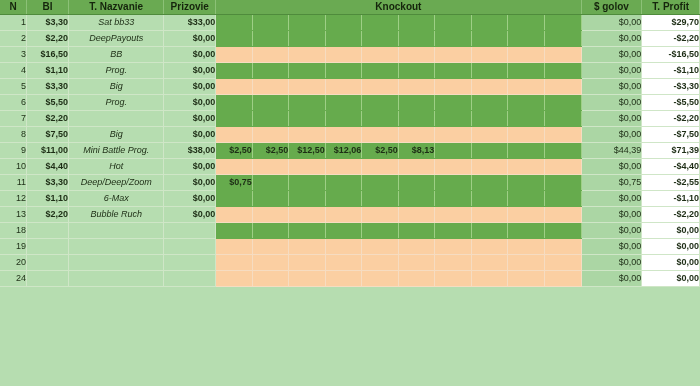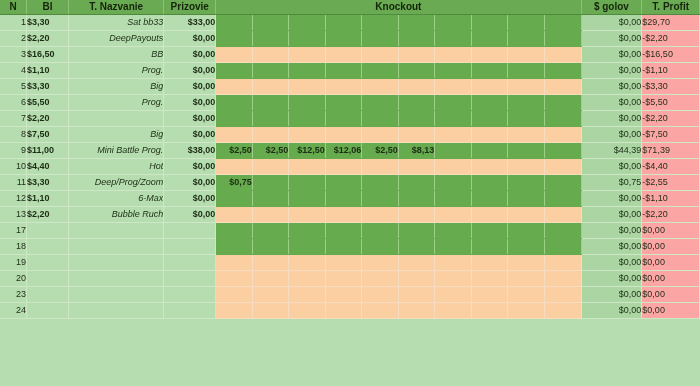--- a/index.html
+++ b/index.html
@@ -61,31 +61,31 @@
   td.cell-n {
     text-align: right;
     padding-right: 4px;
     background: #b6ddb0;
     font-size: 9px;
     color: #1b2a13;
     border-right: 1px solid #a6d09f;
   }
   
   td.cell-bi {
-    text-align: left;
+    text-align: right;
     padding-right: 3px;
     font-weight: bold;
     font-size: 11px;
     background: #b6ddb0;
     color: #101d0a;
     border-right: 1px solid #a6d09f;
   }
   
   td.cell-name {
-    text-align: right;
+    text-align: center;
     padding-left: 3px;
     font-style: italic;
     font-size: 9px;
     background: #b6ddb0;
     border-right: 1px solid #a6d09f;
   }
   .nm-dark { color: #2a3a22; }
   .nm-red  { color: #e03b20; }
   .nm-blue { color: #3344dd; }
   .nm-gray { color: #8c9a86; }
@@ -114,25 +114,27 @@
   
   td.cell-golov {
     text-align: right;
     padding-right: 4px;
     font-size: 9px;
     background: #abd6a4;
     border-right: 1px solid #8fbf86;
     border-bottom: 1px solid #c3e0bb;
   }
   td.cell-profit {
+    text-align: right;
     padding-right: 4px;
     font-size: 9px;
-    background: #fca5a5;
+    background: #ffffff;
     border-right: 1px solid #8fbf86;
     border-bottom: 1px solid #c3e0bb;
+    font-weight: bold;
   }
 </style>
 </head>
 <body>
 
 <div id="sheet">
   <table class="grid">
     <colgroup>
       <col class="c-n">
         <col class="c-bi">
@@ -339,21 +341,21 @@
           <td class="cell-ko band-peach"></td>
           <td class="cell-ko band-peach"></td>
           <td class="cell-ko band-peach"></td>
           <td class="cell-ko band-peach"></td>
           <td class="cell-golov">$0,00</td>
           <td class="cell-profit">-$4,40</td>
         </tr>
         <tr>
           <td class="cell-n">11</td>
           <td class="cell-bi">$3,30</td>
-          <td class="cell-name nm-dark">Deep/Prog/Zoom</td>
+          <td class="cell-name nm-dark">Deep/Deep/Zoom</td>
           <td class="cell-prize">$0,00</td>
           <td class="cell-ko band-green ko-first">$0,75</td>
           <td class="cell-ko band-green"></td>
           <td class="cell-ko band-green"></td>
           <td class="cell-ko band-green"></td>
           <td class="cell-ko band-green"></td>
           <td class="cell-ko band-green"></td>
           <td class="cell-ko band-green"></td>
           <td class="cell-ko band-green"></td>
           <td class="cell-ko band-green"></td>
@@ -389,38 +391,20 @@
           <td class="cell-ko band-peach"></td>
           <td class="cell-ko band-peach"></td>
           <td class="cell-ko band-peach"></td>
           <td class="cell-ko band-peach"></td>
           <td class="cell-ko band-peach"></td>
           <td class="cell-ko band-peach"></td>
           <td class="cell-ko band-peach"></td>
           <td class="cell-ko band-peach"></td>
           <td class="cell-golov">$0,00</td>
           <td class="cell-profit">-$2,20</td>
-        </tr>
-        <tr>
-          <td class="cell-n">17</td>
-          <td class="cell-bi"></td>
-          <td class="cell-name nm-dark"></td>
-          <td class="cell-prize"></td>
-          <td class="cell-ko band-green ko-first"></td>
-          <td class="cell-ko band-green"></td>
-          <td class="cell-ko band-green"></td>
-          <td class="cell-ko band-green"></td>
-          <td class="cell-ko band-green"></td>
-          <td class="cell-ko band-green"></td>
-          <td class="cell-ko band-green"></td>
-          <td class="cell-ko band-green"></td>
-          <td class="cell-ko band-green"></td>
-          <td class="cell-ko band-green"></td>
-          <td class="cell-golov">$0,00</td>
-          <td class="cell-profit">$0,00</td>
         </tr>
         <tr>
           <td class="cell-n">18</td>
           <td class="cell-bi"></td>
           <td class="cell-name nm-dark"></td>
           <td class="cell-prize"></td>
           <td class="cell-ko band-green ko-first"></td>
           <td class="cell-ko band-green"></td>
           <td class="cell-ko band-green"></td>
           <td class="cell-ko band-green"></td>
@@ -463,38 +447,20 @@
           <td class="cell-ko band-peach"></td>
           <td class="cell-ko band-peach"></td>
           <td class="cell-ko band-peach"></td>
           <td class="cell-ko band-peach"></td>
           <td class="cell-ko band-peach"></td>
           <td class="cell-ko band-peach"></td>
           <td class="cell-golov">$0,00</td>
           <td class="cell-profit">$0,00</td>
         </tr>
         <tr>
-          <td class="cell-n">23</td>
-          <td class="cell-bi"></td>
-          <td class="cell-name nm-dark"></td>
-          <td class="cell-prize"></td>
-          <td class="cell-ko band-peach ko-first"></td>
-          <td class="cell-ko band-peach"></td>
-          <td class="cell-ko band-peach"></td>
-          <td class="cell-ko band-peach"></td>
-          <td class="cell-ko band-peach"></td>
-          <td class="cell-ko band-peach"></td>
-          <td class="cell-ko band-peach"></td>
-          <td class="cell-ko band-peach"></td>
-          <td class="cell-ko band-peach"></td>
-          <td class="cell-ko band-peach"></td>
-          <td class="cell-golov">$0,00</td>
-          <td class="cell-profit">$0,00</td>
-        </tr>
-        <tr>
           <td class="cell-n">24</td>
           <td class="cell-bi"></td>
           <td class="cell-name nm-dark"></td>
           <td class="cell-prize"></td>
           <td class="cell-ko band-peach ko-first"></td>
           <td class="cell-ko band-peach"></td>
           <td class="cell-ko band-peach"></td>
           <td class="cell-ko band-peach"></td>
           <td class="cell-ko band-peach"></td>
           <td class="cell-ko band-peach"></td>

